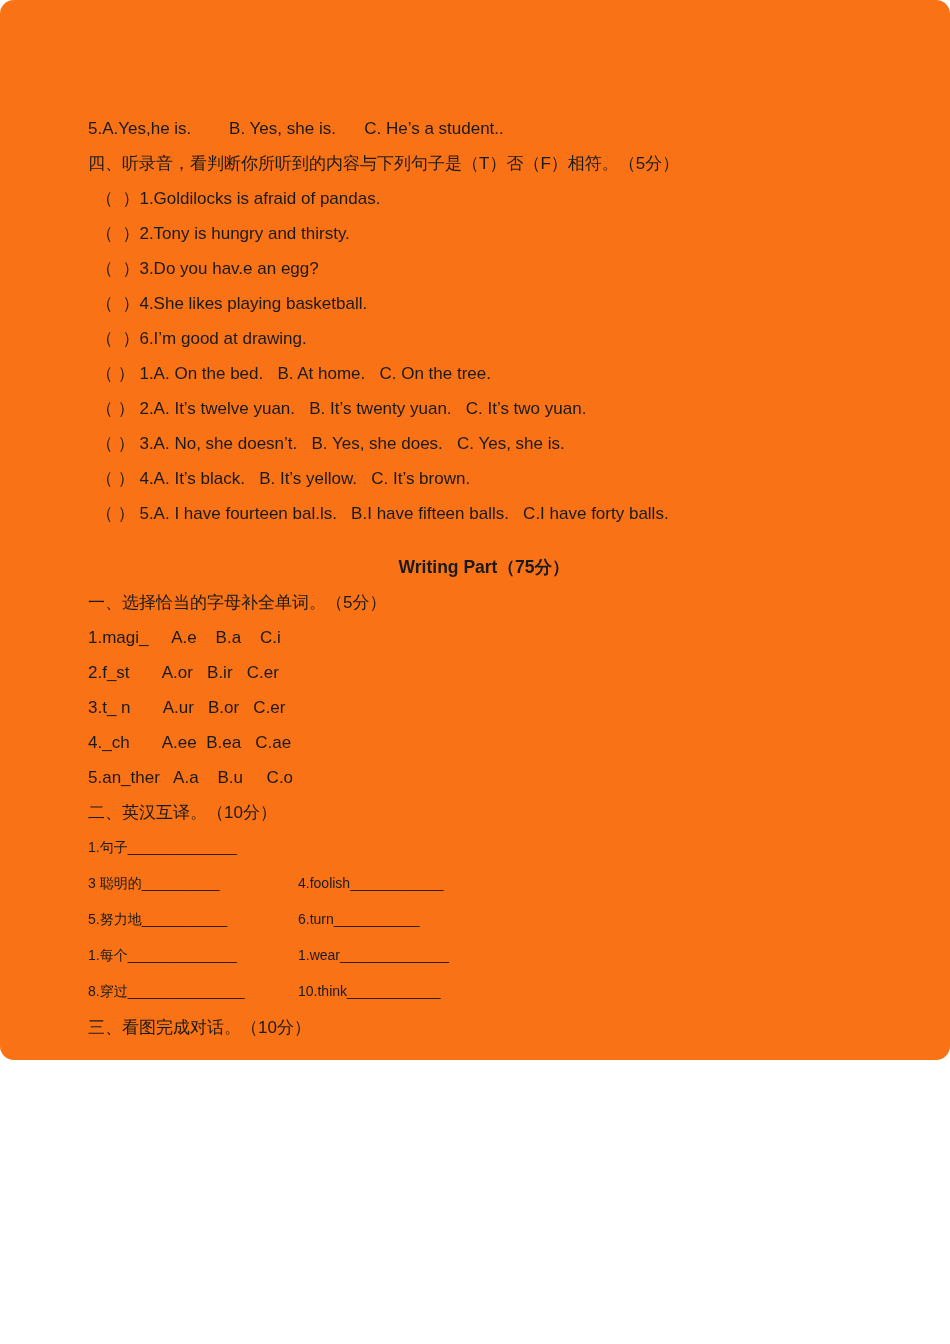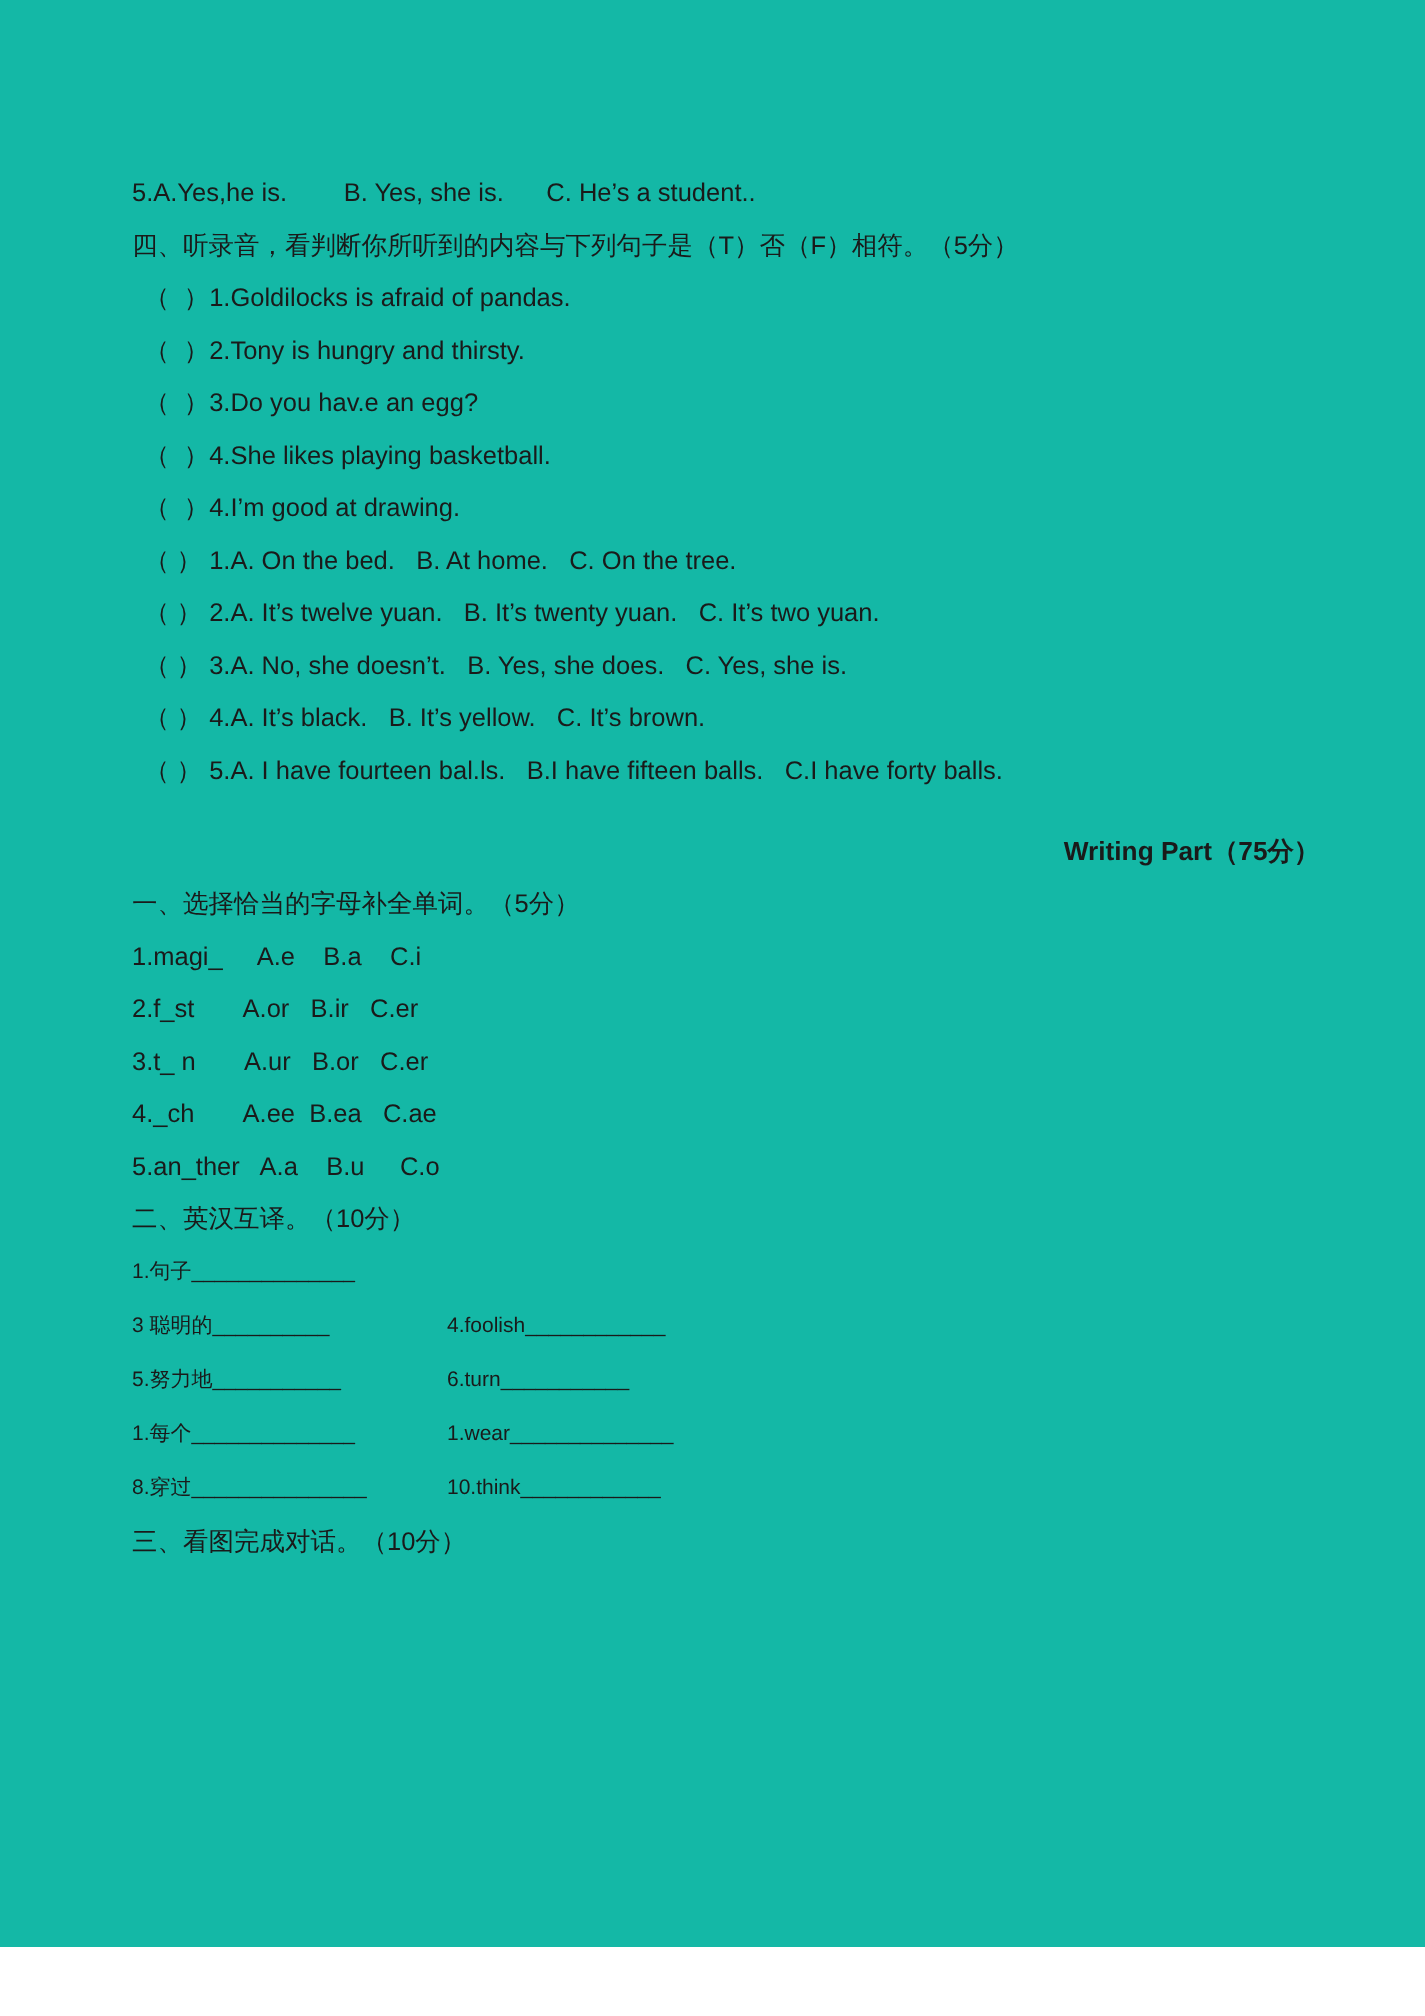--- a/index.html
+++ b/index.html
@@ -7,33 +7,34 @@
   body {
     width: 950px;
     height: 1344px;
     font-family: "Liberation Sans", sans-serif;
     color: #1a1a1a;
     position: relative;
     overflow: hidden;
   }
   .page {
     width: 950px;
-    height: 1298px;
-    background: #14b8a6;
+    height: 1060px;
+    background: #f97316;
     padding: 118px 70px 0 88px;
+    border-radius: 14px;
   }
   .line {
     font-size: 17px;
     line-height: 21px;
     margin-bottom: 14px;
     white-space: pre-wrap;
   }
   .items-indent { padding-left: 8px; }
   .writing-heading {
-    text-align: right;
+    text-align: center;
     font-weight: bold;
     font-size: 17.5px;
     line-height: 22px;
     margin-top: 32px;
     margin-bottom: 14px;
     white-space: pre-wrap;
   }
   .trans-row {
     display: flex;
     margin-bottom: 15px;
@@ -52,21 +53,21 @@
 <div class="page">
 
   <p class="line">5.A.Yes,he is.        B. Yes, she is.      C. He’s a student..</p>
 
   <p class="line">四、听录音，看判断你所听到的内容与下列句子是（T）否（F）相符。（5分）</p>
   <div class="items-indent">
     <p class="line">（  ）1.Goldilocks is afraid of pandas.</p>
     <p class="line">（  ）2.Tony is hungry and thirsty.</p>
     <p class="line">（  ）3.Do you hav.e an egg?</p>
     <p class="line">（  ）4.She likes playing basketball.</p>
-    <p class="line">（  ）4.I’m good at drawing.</p>
+    <p class="line">（  ）6.I’m good at drawing.</p>
   </div>
 
   <div class="items-indent">
     <p class="line">（ ） 1.A. On the bed.   B. At home.   C. On the tree.</p>
     <p class="line">（ ） 2.A. It’s twelve yuan.   B. It’s twenty yuan.   C. It’s two yuan.</p>
     <p class="line">（ ） 3.A. No, she doesn’t.   B. Yes, she does.   C. Yes, she is.</p>
     <p class="line">（ ） 4.A. It’s black.   B. It’s yellow.   C. It’s brown.</p>
     <p class="line">（ ） 5.A. I have fourteen bal.ls.   B.I have fifteen balls.   C.I have forty balls.</p>
   </div>
 

